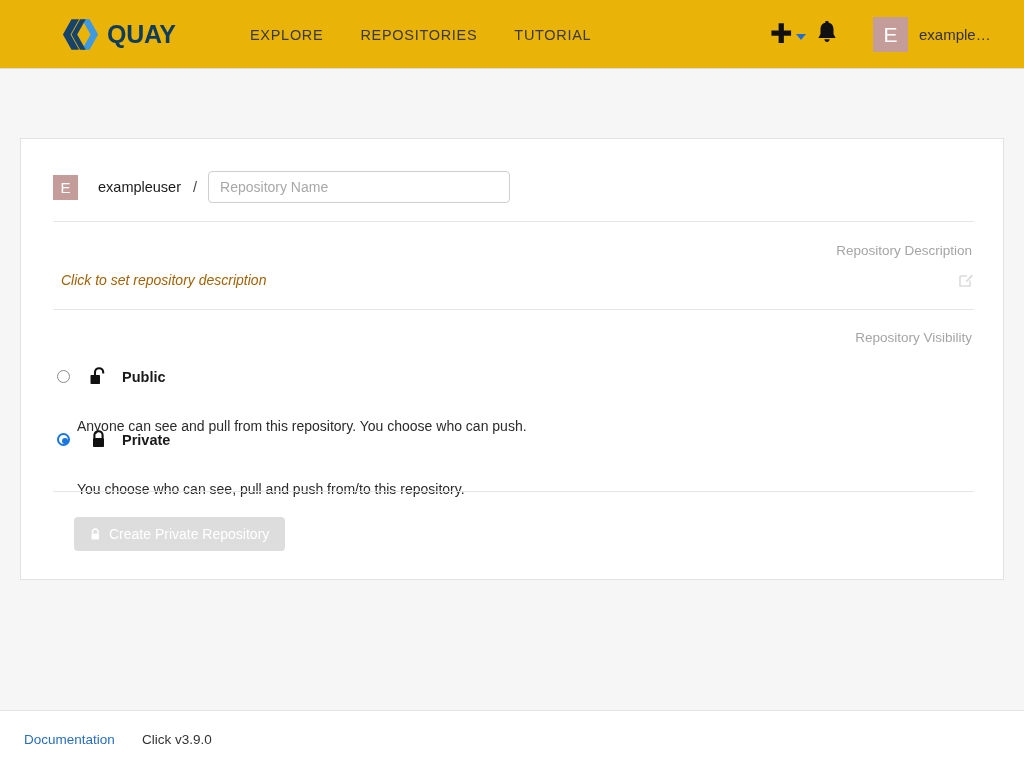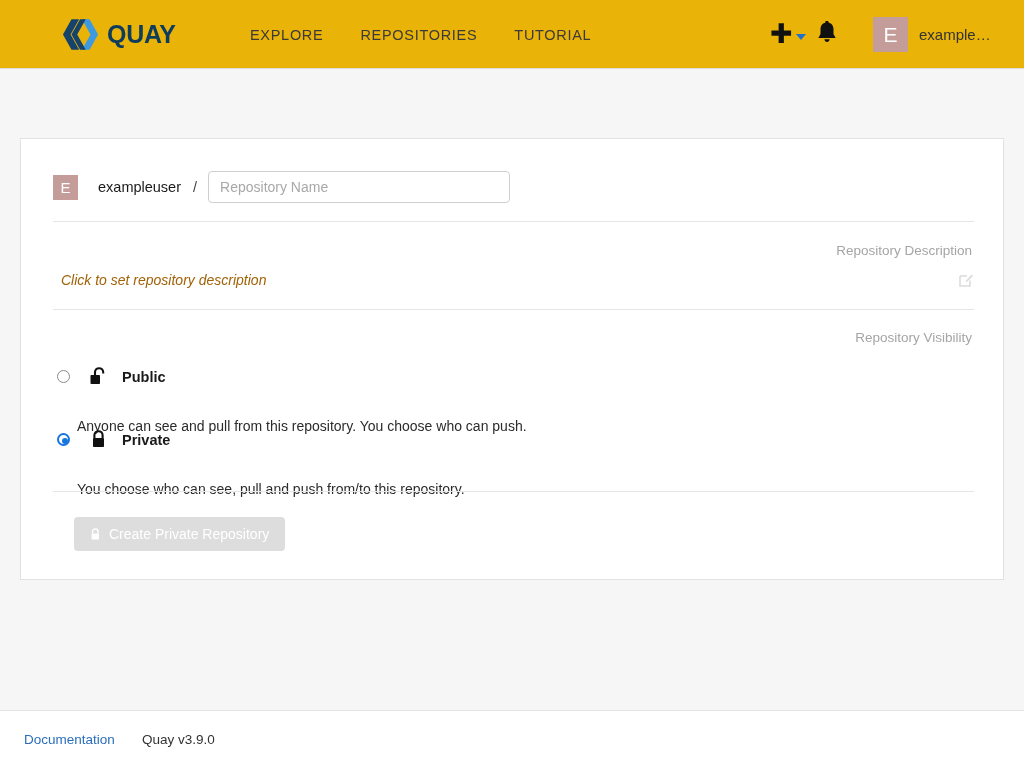--- a/index.html
+++ b/index.html
@@ -278,16 +278,16 @@
       <svg width="11" height="13" viewBox="0 0 11 13">
         <path d="M2.6 5.4 L2.6 3.6 C2.6 2.2 3.8 1 5.3 1 C6.8 1 8 2.2 8 3.6 L8 5.4" fill="none" stroke="#ffffff" stroke-width="1.5"></path>
         <rect x="1.6" y="5.4" width="7.4" height="6" rx="0.6" fill="#ffffff"></rect>
       </svg>
       <span>Create Private Repository</span>
     </button>
   </div>
 
   <div class="footer">
     <a class="footer-link">Documentation</a>
-    <span class="footer-version">Quay v3.9.0</span>
+    <span class="footer-version">Click v3.9.0</span>
   </div>
 
 </div>
 
 </body></html>

